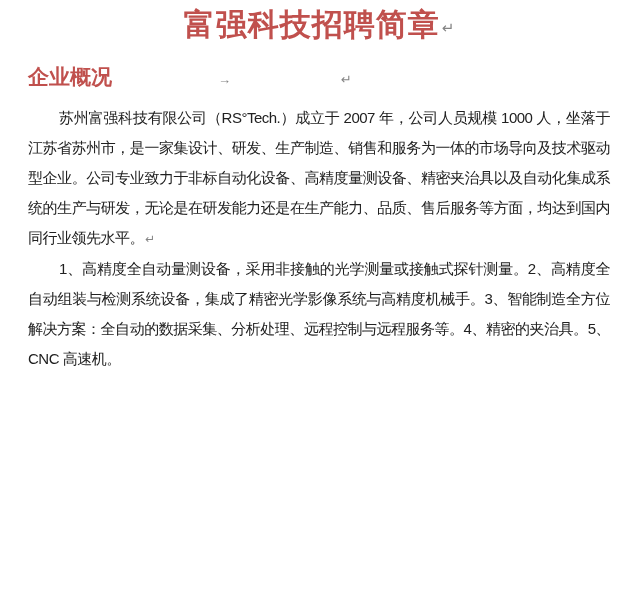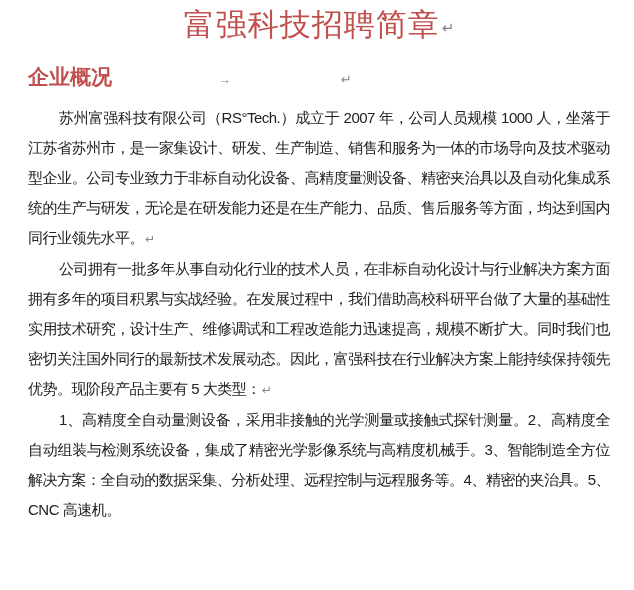--- a/index.html
+++ b/index.html
@@ -25,21 +25,21 @@
     width: 634px;
   }
   .title-line {
     text-align: center;
     line-height: 38px;
     margin-bottom: 14px;
     white-space: nowrap;
   }
   .title-text {
     font-size: 31px;
-    font-weight: 400;
+    font-weight: 700;
     letter-spacing: 1px;
     color: var(--heading-red, #C0504D);
   }
   .mark {
     color: var(--mark-gray, #848484);
     font-size: 13px;
     font-weight: normal;
     letter-spacing: 0;
   }
   .title-mark {
@@ -88,17 +88,16 @@
   <div class="title-line">
     <span class="title-text">富强科技招聘简章</span><span class="mark title-mark">↵</span>
   </div>
 
   <div class="heading-line">
     <span class="heading-text">企业概况</span><span class="mark tab-mark">→</span><span class="mark heading-pilcrow">↵</span>
   </div>
 
   <p class="para"><span>苏州富强科技有限公司（RS°Tech.）成立于 2007 年，公司人员规模 1000 人，坐落于江苏省苏州市，是一家集设计、研发、生产制造、销售和服务为一体的市场导向及技术驱动型企业。公司专业致力于非标自动化设备、高精度量测设备、精密夹治具以及自动化集成系统的生产与研发，无论是在研发能力还是在生产能力、品质、售后服务等方面，均达到国内同行业领先水平。</span><span class="mark">↵</span></p>
 
-  <p class="para"><span>公司拥有一批多年从事自动化行业的技术人员，在非标自动化设计与行业解决方案方面拥有多年的项目积累与实战经验。在发展过程中，我们借助高校科研平台做了大量的基础性实用技术研究，设计生产、维修调试和工程改造能力迅速提高，规模不断扩大。同时我们也密切关注国外同行的最新技术发展动态。因此，富强科技在行业解决方案上能持续保持领先优势。现阶段产品主要有 5 大类型：</span><span class="mark">↵</span></p>
 
   <p class="para"><span>1、高精度全自动量测设备，采用非接触的光学测量或接触式探针测量。2、高精度全自动组装与检测系统设备，集成了精密光学影像系统与高精度机械手。3、智能制造全方位解决方案：全自动的数据采集、分析处理、远程控制与远程服务等。4、精密的夹治具。5、CNC 高速机。</span></p>
 
 </div>
 
 </body></html>

